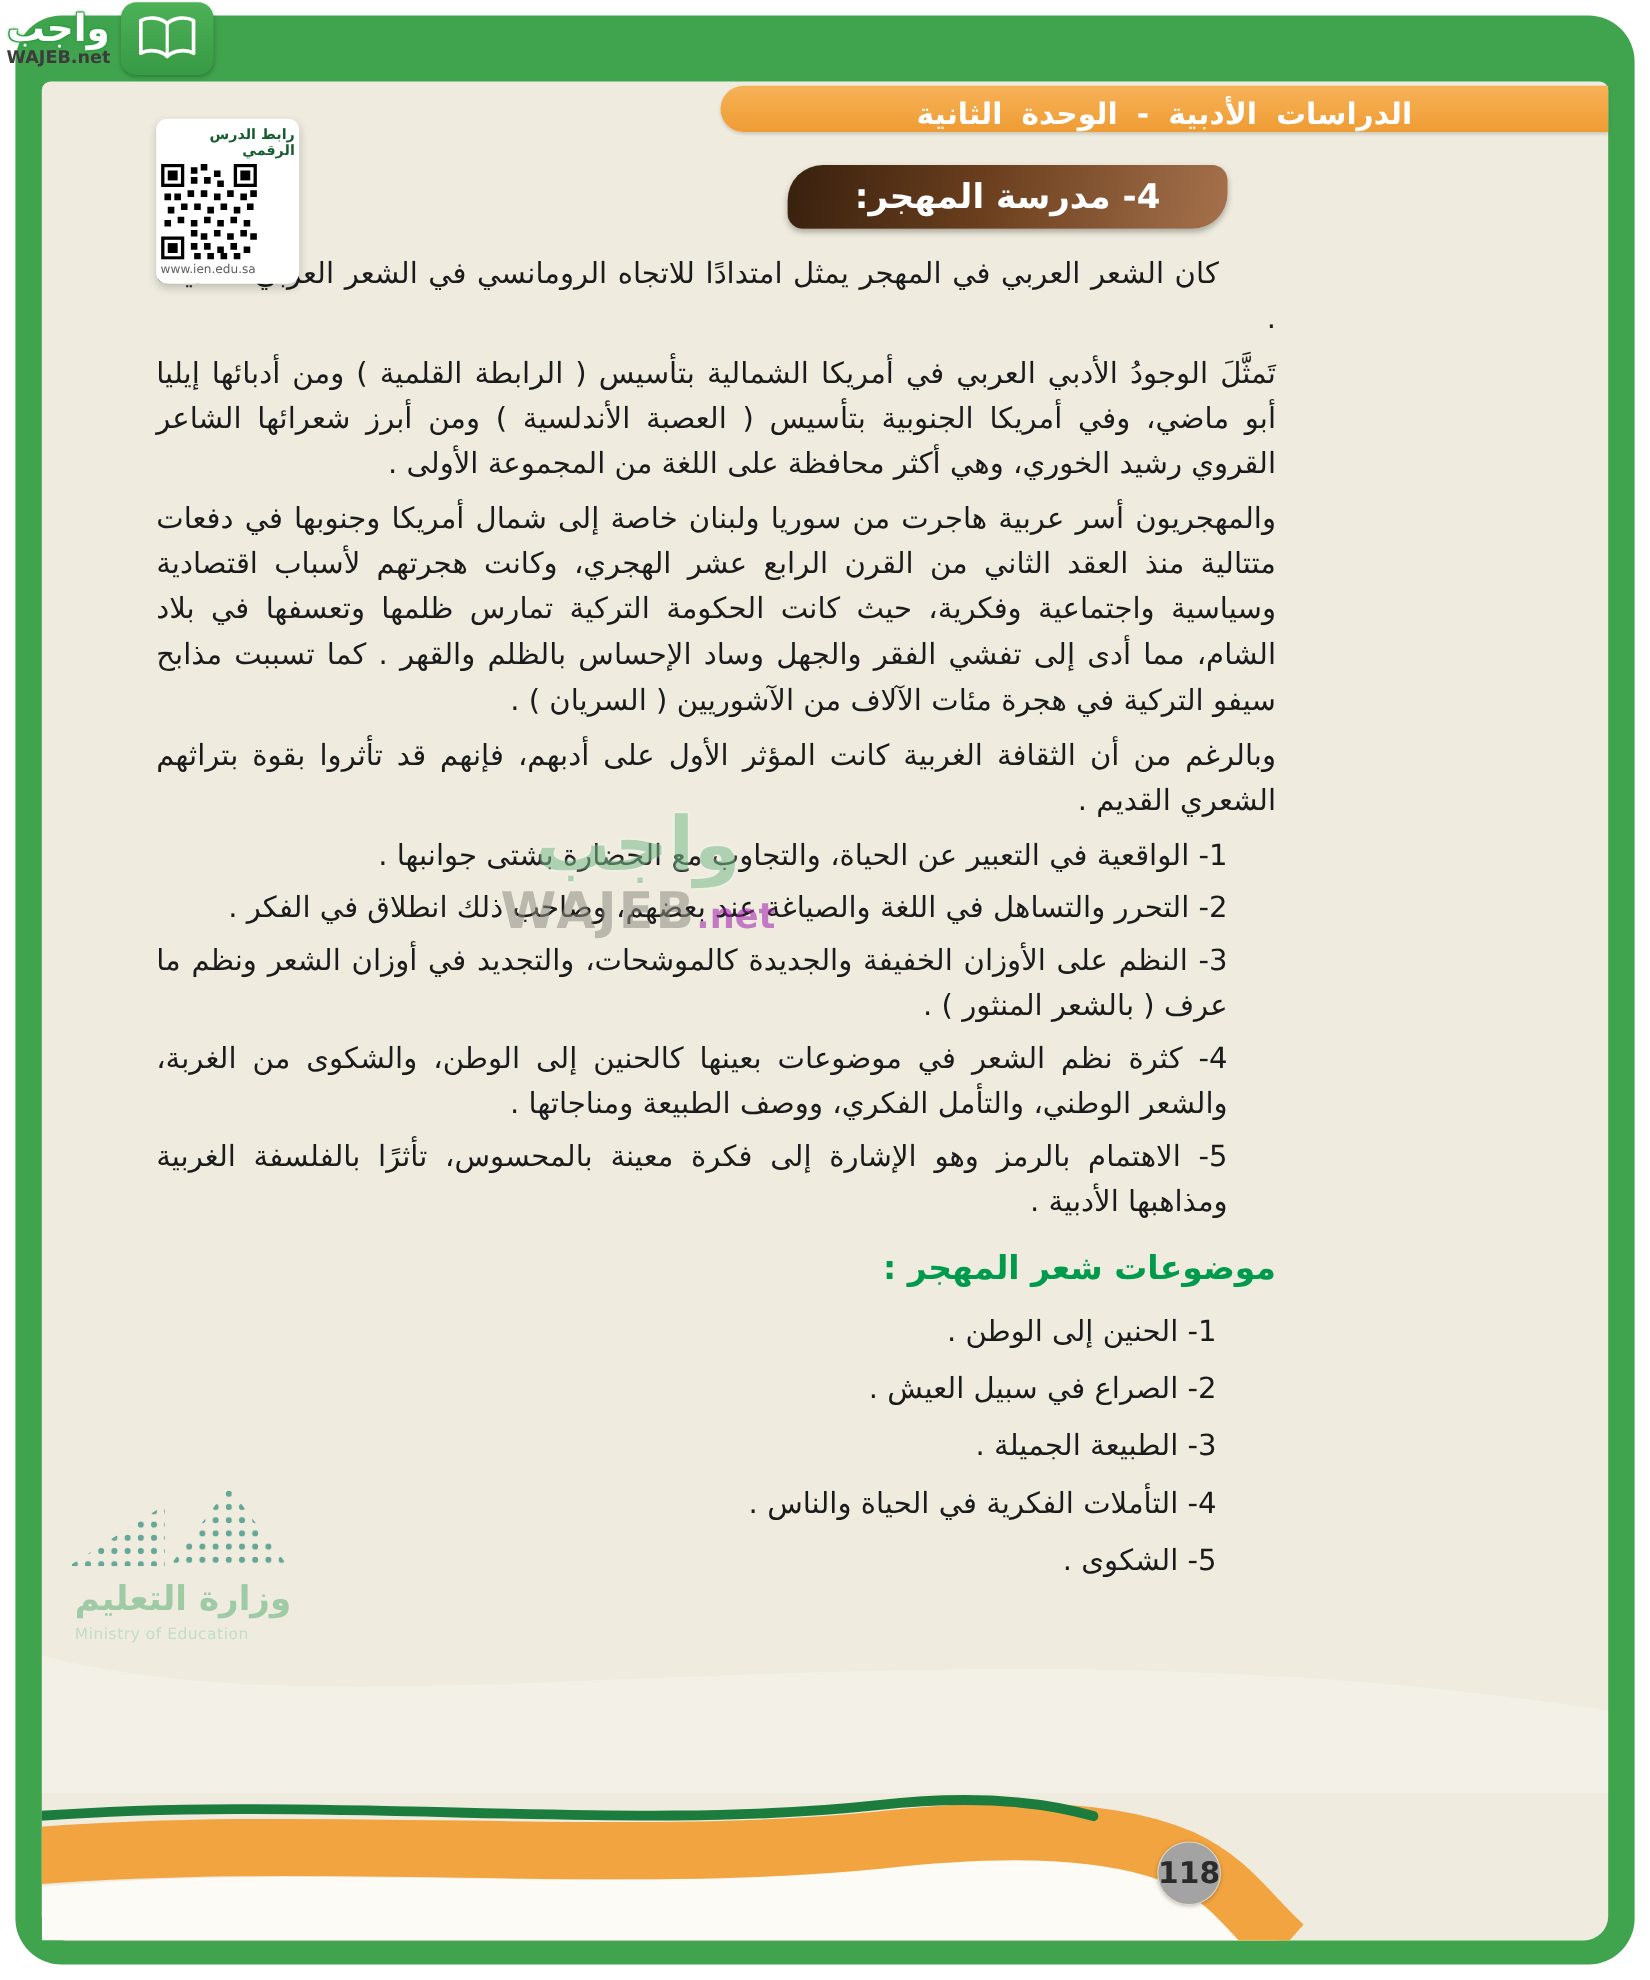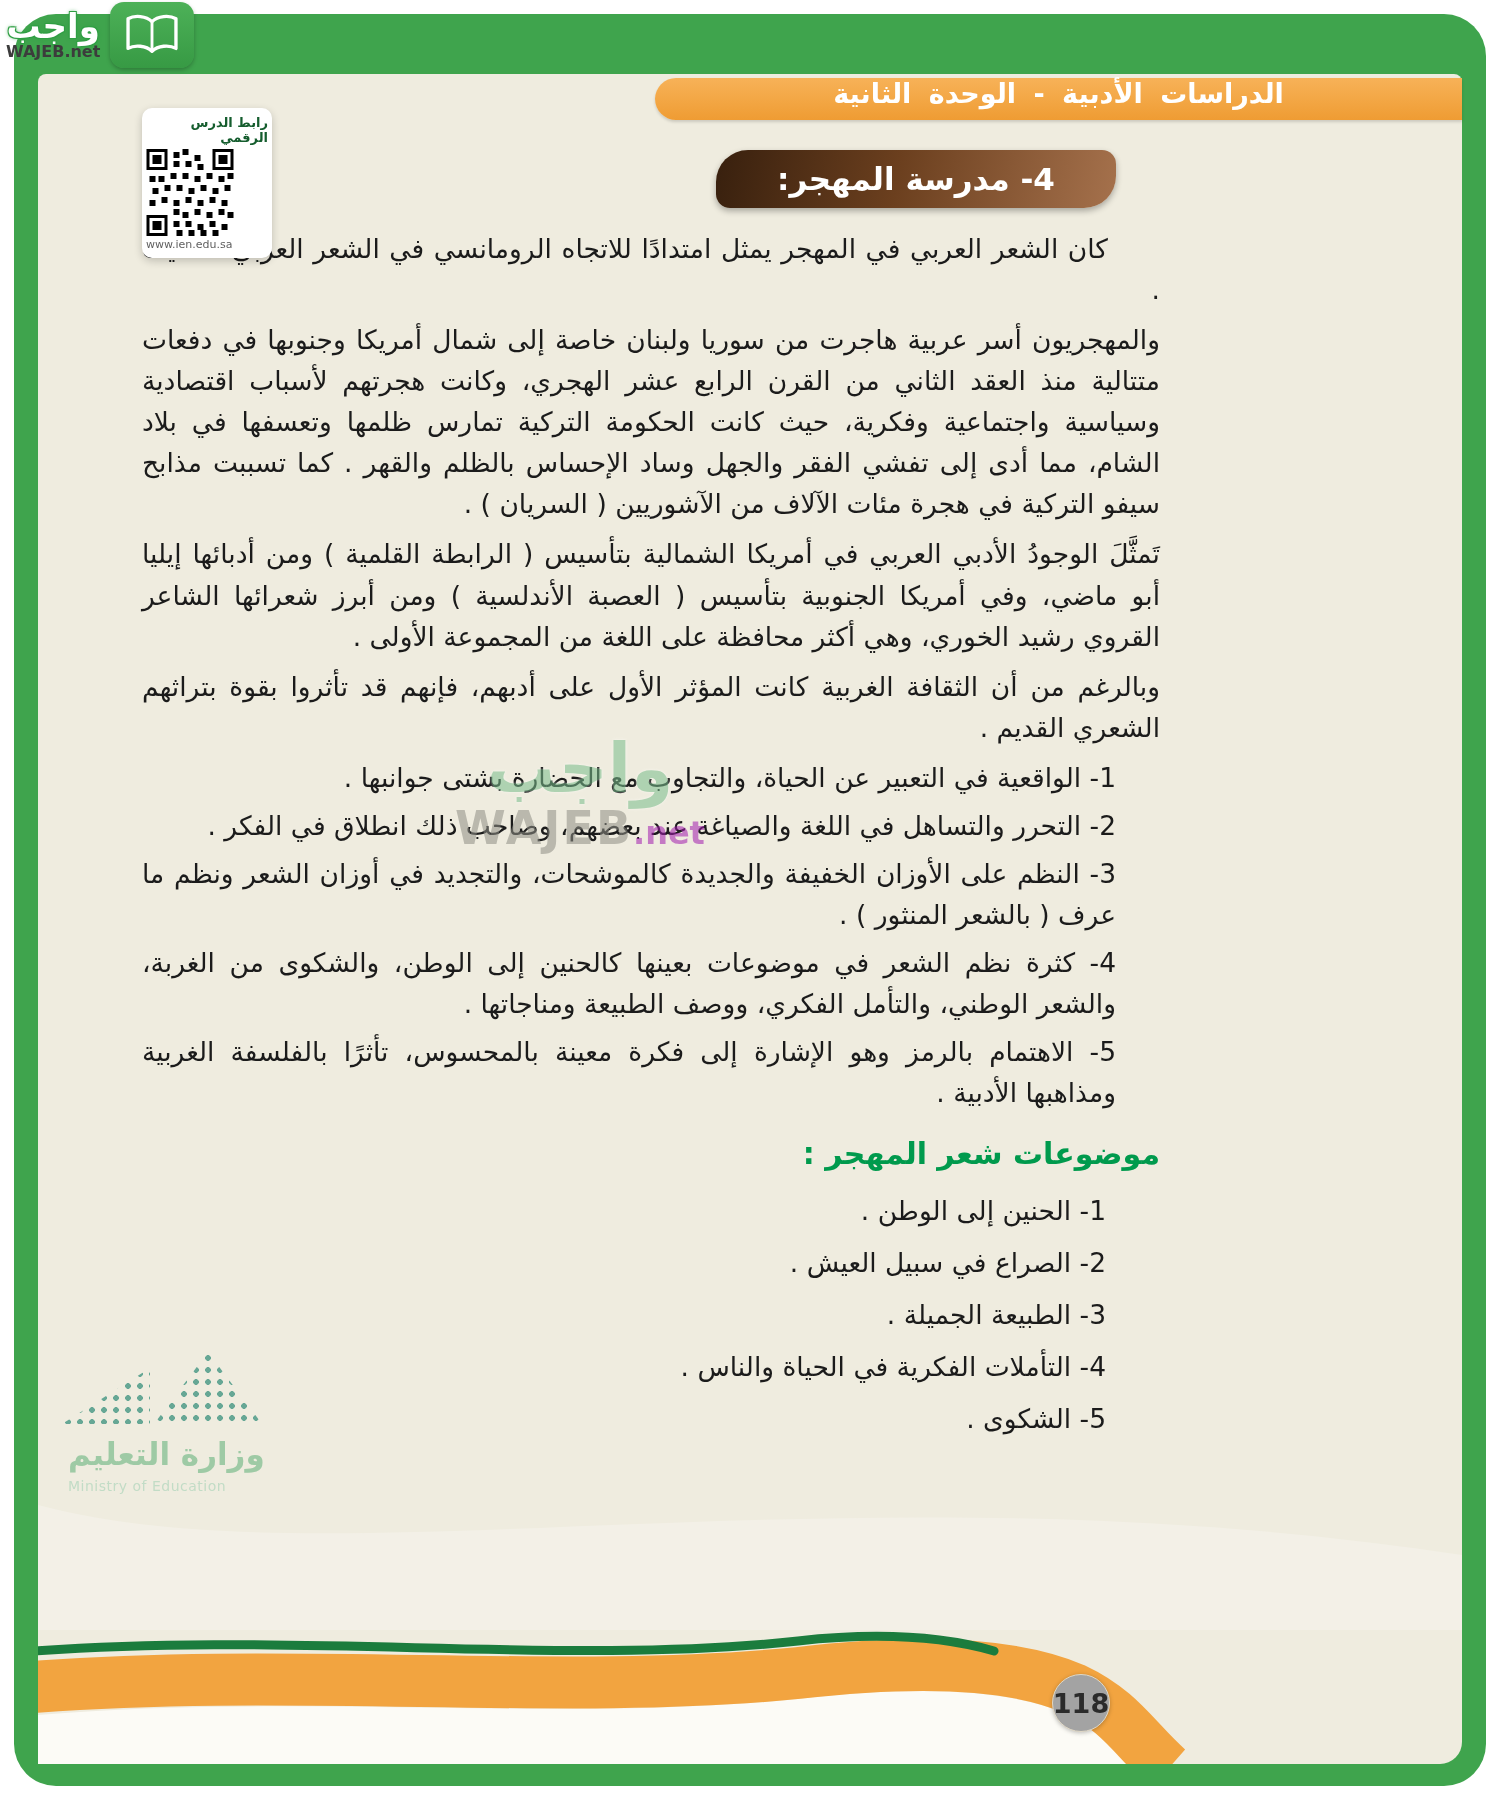--- a/index.html
+++ b/index.html
@@ -20,21 +20,21 @@
     text-shadow:1px 1px 0 #2f9e43,-1px -1px 0 #2f9e43,1px -1px 0 #2f9e43,-1px 1px 0 #2f9e43,0 0 4px #2f9e43;}
   .brand-en{font-size:16px;font-weight:bold;color:#3c3c3c;}
   .brand-badge{width:84px;height:66px;border-radius:14px;
     background:linear-gradient(#4db158,#379a44);display:flex;align-items:center;justify-content:center;
     box-shadow:0 2px 4px rgba(0,0,0,.25);}
   .brand-badge svg{width:62px;height:46px;}
 
   
   .unit-bar{position:absolute;top:78px;left:655px;right:38px;height:42px;z-index:5;
     background:linear-gradient(#f7b258,#ef9c33);border-radius:24px 0 0 24px;
-    display:flex;align-items:flex-start;justify-content:center;
+    display:flex;align-items:flex-end;justify-content:center;
     color:#ffffff;font-weight:bold;font-size:27px;word-spacing:8px;direction:rtl;
     box-shadow:0 2px 3px rgba(0,0,0,.15);}
 
   
   .qr-card{position:absolute;left:142px;top:108px;width:130px;height:150px;background:#ffffff;
     border-radius:10px;box-shadow:0 3px 8px rgba(0,0,0,.2);z-index:6;
     display:flex;flex-direction:column;padding:7px 4px;box-sizing:border-box;}
   .qr-title{font-size:13px;font-weight:bold;color:#155d2e;direction:rtl;}
   .qr-card svg{width:88px;height:88px;margin:4px 0 2px;}
   .qr-url{font-size:11px;color:#5f5f5f;}
@@ -134,22 +134,22 @@
     </svg>
     <div class="qr-url">www.ien.edu.sa</div>
   </div>
 
   <div class="lesson-banner">
     <span>4- مدرسة المهجر:</span>
   </div>
 
   <div class="content">
     <p class="indent">كان الشعر العربي في المهجر يمثل امتدادًا للاتجاه الرومانسي في الشعر العربي الحديث .</p>
+    <p>تَمثَّلَ الوجودُ الأدبي العربي في أمريكا الشمالية بتأسيس ( الرابطة القلمية ) ومن أدبائها إيليا أبو ماضي، وفي أمريكا الجنوبية بتأسيس ( العصبة الأندلسية ) ومن أبرز شعرائها الشاعر القروي رشيد الخوري، وهي أكثر محافظة على اللغة من المجموعة الأولى .</p>
     <p>والمهجريون أسر عربية هاجرت من سوريا ولبنان خاصة إلى شمال أمريكا وجنوبها في دفعات متتالية منذ العقد الثاني من القرن الرابع عشر الهجري، وكانت هجرتهم لأسباب اقتصادية وسياسية واجتماعية وفكرية، حيث كانت الحكومة التركية تمارس ظلمها وتعسفها في بلاد الشام، مما أدى إلى تفشي الفقر والجهل وساد الإحساس بالظلم والقهر . كما تسببت مذابح سيفو التركية في هجرة مئات الآلاف من الآشوريين ( السريان ) .</p>
-    <p>تَمثَّلَ الوجودُ الأدبي العربي في أمريكا الشمالية بتأسيس ( الرابطة القلمية ) ومن أدبائها إيليا أبو ماضي، وفي أمريكا الجنوبية بتأسيس ( العصبة الأندلسية ) ومن أبرز شعرائها الشاعر القروي رشيد الخوري، وهي أكثر محافظة على اللغة من المجموعة الأولى .</p>
     <p>وبالرغم من أن الثقافة الغربية كانت المؤثر الأول على أدبهم، فإنهم قد تأثروا بقوة بتراثهم الشعري القديم .</p>
 
     <div class="list">
       <div class="list-item">1- الواقعية في التعبير عن الحياة، والتجاوب مع الحضارة بشتى جوانبها .</div>
       <div class="list-item">2- التحرر والتساهل في اللغة والصياغة عند بعضهم، وصاحب ذلك انطلاق في الفكر .</div>
       <div class="list-item">3- النظم على الأوزان الخفيفة والجديدة كالموشحات، والتجديد في أوزان الشعر ونظم ما عرف ( بالشعر المنثور ) .</div>
       <div class="list-item">4- كثرة نظم الشعر في موضوعات بعينها كالحنين إلى الوطن، والشكوى من الغربة، والشعر الوطني، والتأمل الفكري، ووصف الطبيعة ومناجاتها .</div>
       <div class="list-item">5- الاهتمام بالرمز وهو الإشارة إلى فكرة معينة بالمحسوس، تأثرًا بالفلسفة الغربية ومذاهبها الأدبية .</div>
     </div>
 

